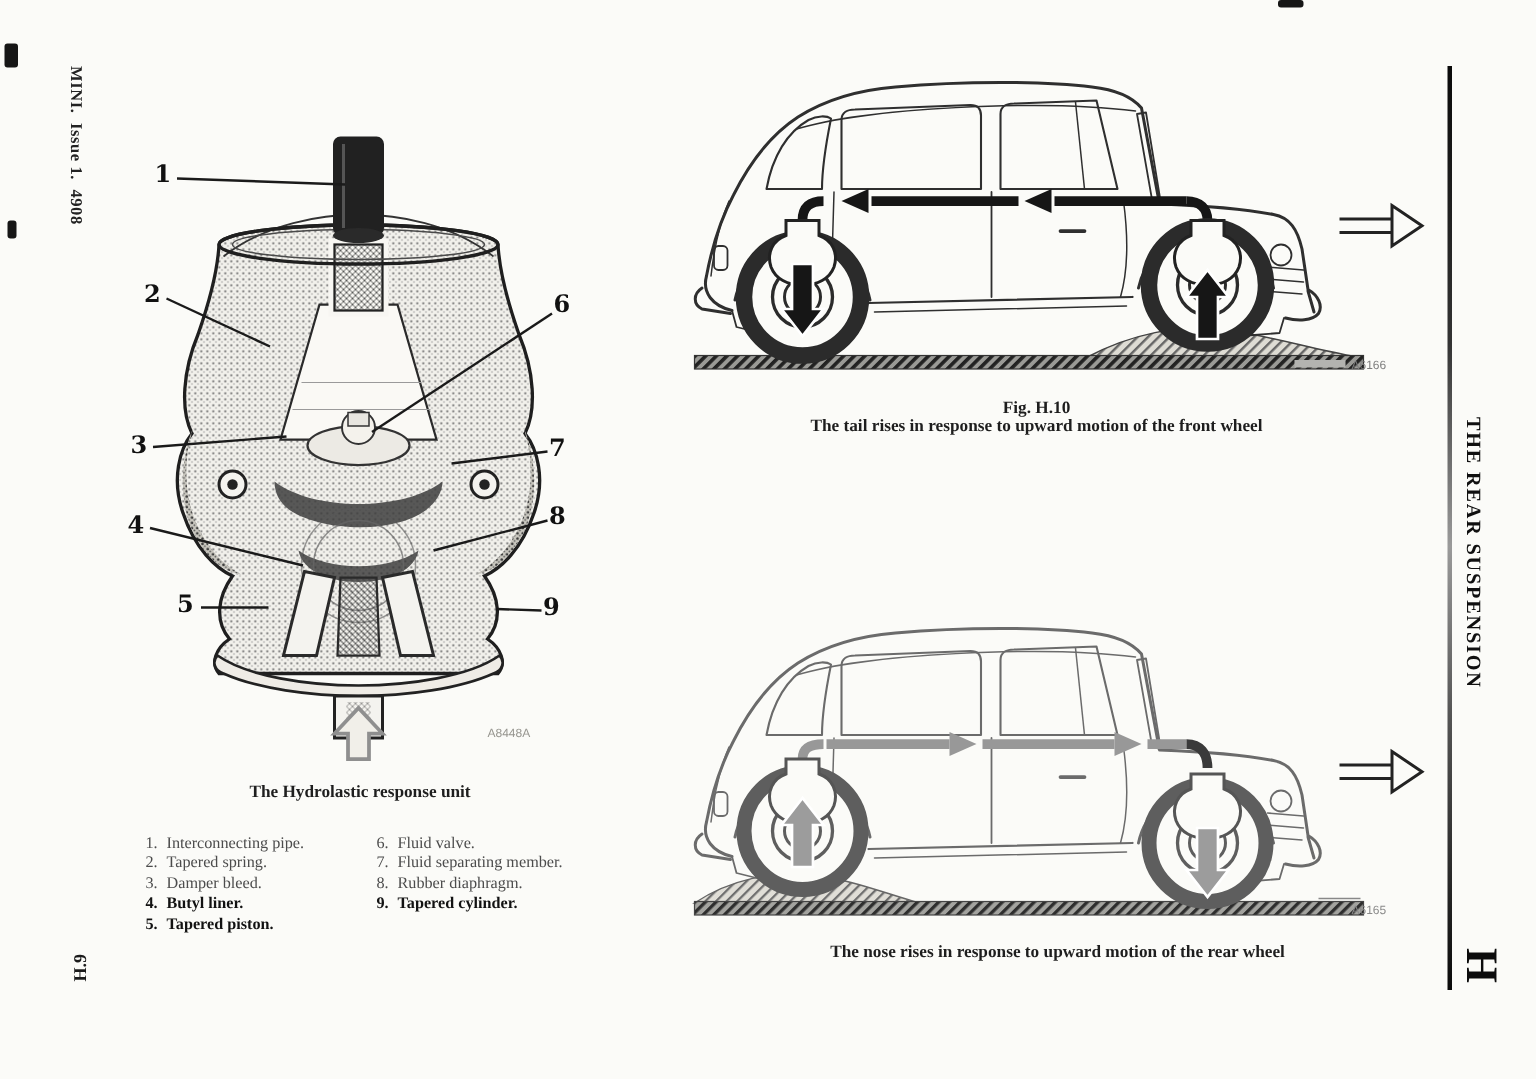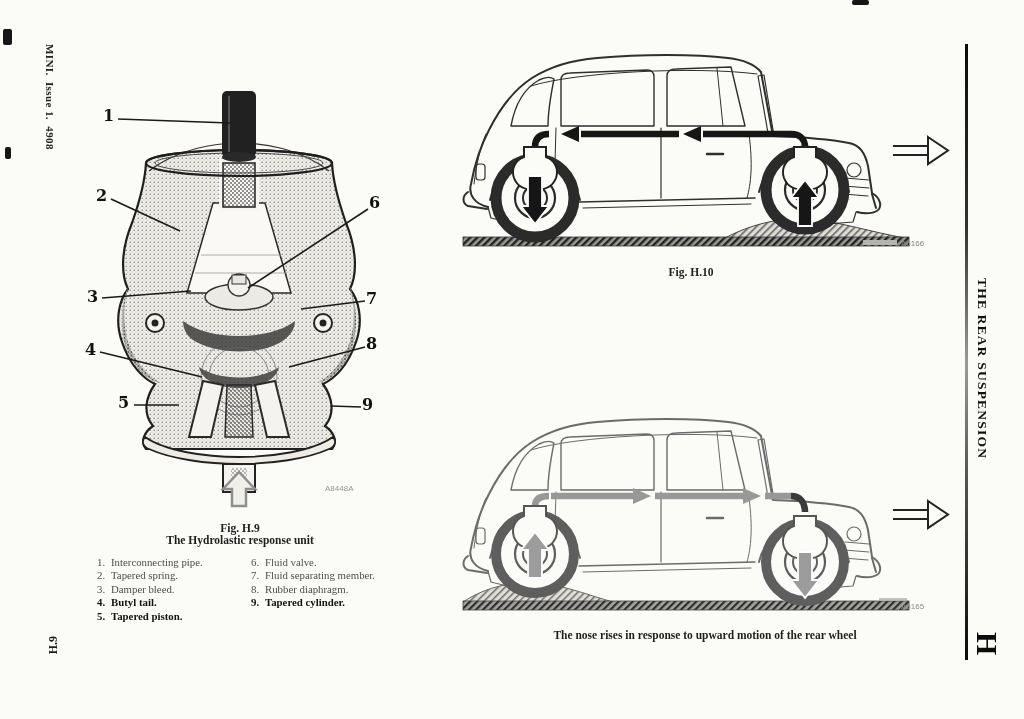--- a/index.html
+++ b/index.html
@@ -130,41 +130,40 @@
 <span class="callout" style="left:2px;top:204px;">3</span>
 <span class="callout" style="left:0px;top:257px;">4</span>
 <span class="callout" style="left:33px;top:310px;">5</span>
 <span class="callout" style="left:284px;top:110px;">6</span>
 <span class="callout" style="left:281px;top:206px;">7</span>
 <span class="callout" style="left:281px;top:251px;">8</span>
 <span class="callout" style="left:277px;top:312px;">9</span>
 </div>
 
 <div class="cap" style="left:85px;top:522px;width:310px;">
-  <div class="t">Fig. H.9</div>
   <div class="s">The Hydrolastic response unit</div>
 </div>
 
 <div class="legend">
   <div class="lcol lcol1">
     <div class="lrow">
         <span class="lnum">1.</span>
         <span class="llab">Interconnecting pipe.</span>
       </div>
     <div class="lrow">
         <span class="lnum">2.</span>
         <span class="llab">Tapered spring.</span>
       </div>
     <div class="lrow">
         <span class="lnum">3.</span>
         <span class="llab">Damper bleed.</span>
       </div>
     <div class="lrow bold">
         <span class="lnum">4.</span>
-        <span class="llab">Butyl tail.</span>
+        <span class="llab">Butyl liner.</span>
       </div>
     <div class="lrow bold">
         <span class="lnum">5.</span>
         <span class="llab">Tapered piston.</span>
       </div>
   </div>
   <div class="lcol lcol2">
     <div class="lrow">
         <span class="lnum">6.</span>
         <span class="llab">Fluid valve.</span>
@@ -255,20 +254,21 @@
     <path d="M438,100 L473,100 M438,109 L473,109"></path>
     <path d="M473,91 L493,104.5 L473,118 Z" fill="#fbfbf8"></path>
   </g>
 
   <rect x="408" y="194" width="34" height="5" fill="#b3b3b0"></rect>
   <text x="446" y="200" font-size="8" fill="#7d7d7d">A6166</text>
 </svg>
 </div>
 <div class="cap" style="left:441px;top:266px;width:500px;">
   <div class="t">Fig. H.10</div>
+  <div class="s">The tail rises in response to upward motion of the front wheel</div>
 </div>
 
 <div class="figwrap" style="left:455px;top:410px;width:500px;height:210px;">
 <svg viewBox="0 0 500 210" width="500" height="210">
   <defs>
     <pattern id="gB" width="5" height="5" patternUnits="userSpaceOnUse" patternTransform="rotate(45)">
       <rect width="5" height="5" fill="#a3a39f"></rect>
           <rect width="2.2" height="5" fill="#2e2e2e"></rect>
     </pattern>
     <pattern id="bB" width="5" height="5" patternUnits="userSpaceOnUse" patternTransform="rotate(45)">

